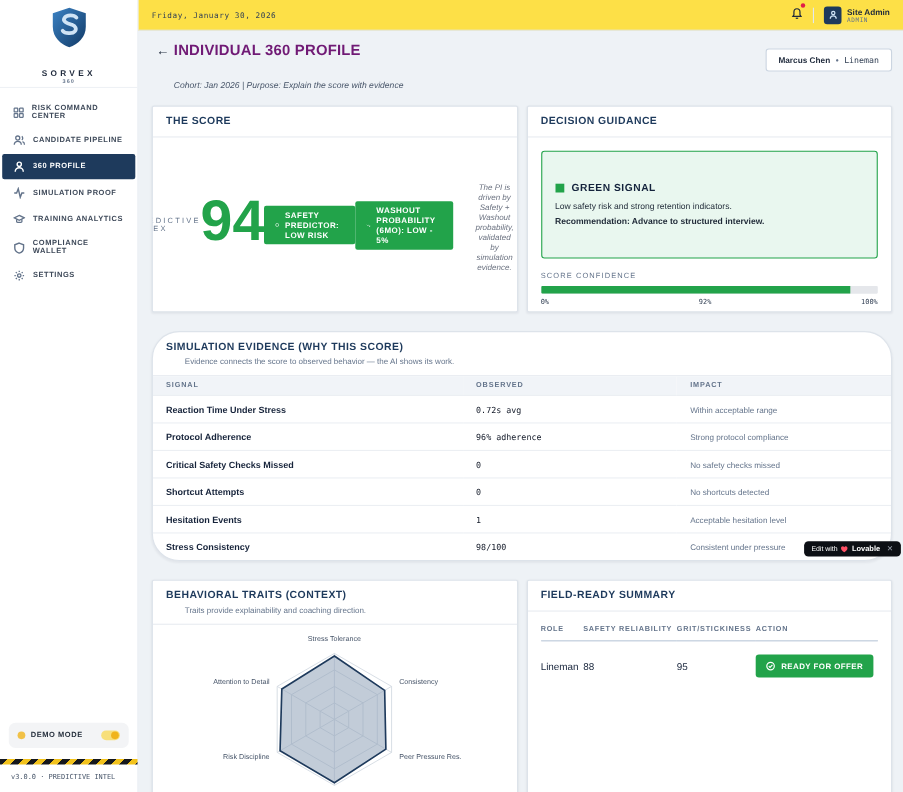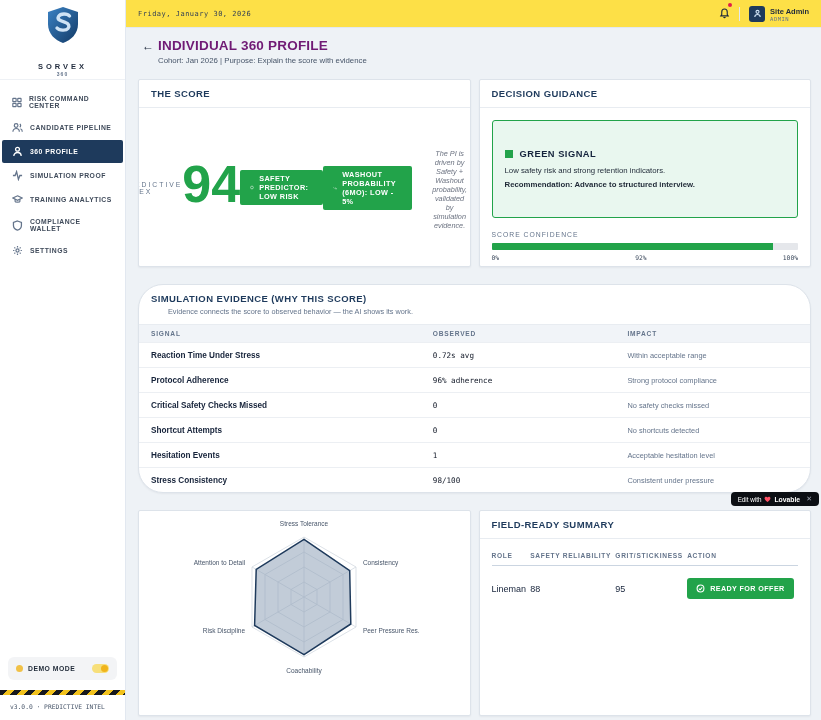--- a/index.html
+++ b/index.html
@@ -47,21 +47,21 @@
   .user-chip { display:flex; align-items:flex-end; gap:5px; cursor:pointer; }
   .avatar { width:16px; height:16px; border-radius:3px; background:#1e3a5c;
     display:flex; align-items:center; justify-content:center; }
   .user-name { font-size:7.5px; font-weight:700; color:#1e293b; line-height:1.2; }
   .user-role { font-size:5.5px; color:#64748b; letter-spacing:0.5px; }
 
   .content { flex:1; padding:10px 10px 8px 12px; overflow:hidden; }
   .page-header { display:flex; align-items:flex-start; margin-bottom:14px; }
   .back-btn { width:20px; font-size:12px; color:#1e293b; cursor:pointer; margin-top:1px; background:none; border:none; }
   .page-title { font-size:13.5px; font-weight:800; color:#701a75; letter-spacing:0.2px; }
-  .page-subtitle { font-size:7.8px; color:#475569; margin-top:3px; }
+  .page-subtitle { font-size:7.8px; color:#475569; margin-top:20px;font-style:italic; }
   .candidate-btn { margin-left:auto; margin-top:6px; background:#fff; border:1px solid #cbd5e1;
     border-radius:3px; padding:5px 11px; font-size:7.5px; font-weight:700; color:#1e293b;
     display:flex; align-items:center; gap:5px; cursor:pointer; }
   .candidate-role { font-family:"DejaVu Sans Mono", monospace; font-weight:400; color:#334155; }
   .dot-sep { color:#64748b; }
 
   .grid2 { display:grid; grid-template-columns:1fr 1fr; gap:17px 8px; }
   .card { background:#fff; border:1px solid #dde3ea; border-radius:2px;
     box-shadow:0 1px 2px rgba(15,23,42,.05); overflow:hidden; }
   .card-head { padding:8px 12px; border-bottom:1px solid #e8ecf1; }
@@ -232,20 +232,25 @@
   </div>
 
   <div class="content">
 
     <div class="page-header">
       <button class="back-btn">←</button>
       <div>
         <div class="page-title">INDIVIDUAL 360 PROFILE</div>
         <div class="page-subtitle">Cohort: Jan 2026 | Purpose: Explain the score with evidence</div>
       </div>
+      <button class="candidate-btn">
+        <span>Marcus Chen</span>
+        <span class="dot-sep">•</span>
+        <span class="candidate-role">Lineman</span>
+      </button>
     </div>
 
     <div class="grid2">
 
       <section class="card score-card">
         <div class="card-head">
           <div class="card-title">THE SCORE</div>
         </div>
         <div class="score-body">
           <div class="score-index-label">360 PREDICTIVE INDEX</div>
@@ -334,20 +339,24 @@
               <tr>
                 <td class="col0">Stress Consistency</td>
                 <td class="col1">98/100</td>
                 <td class="col2">Consistent under pressure</td>
               </tr>
             </tbody>
         </table>
       </section>
 
       <section class="card traits-card">
+        <div class="card-head">
+          <div class="card-title">BEHAVIORAL TRAITS (CONTEXT)</div>
+          <div class="card-sub">Traits provide explainability and coaching direction.</div>
+        </div>
         <div class="traits-body">
           <svg id="radar" width="310" height="168" viewBox="0 0 310 168">
               <polygon points="155.0,71.0 168.0,78.5 168.0,93.5 155.0,101.0 142.0,93.5 142.0,78.5" fill="none" stroke="#d3d9e1" stroke-width="0.8"></polygon>
               <polygon points="155.0,56.0 181.0,71.0 181.0,101.0 155.0,116.0 129.0,101.0 129.0,71.0" fill="none" stroke="#d3d9e1" stroke-width="0.8"></polygon>
               <polygon points="155.0,41.0 194.0,63.5 194.0,108.5 155.0,131.0 116.0,108.5 116.0,63.5" fill="none" stroke="#d3d9e1" stroke-width="0.8"></polygon>
               <polygon points="155.0,26.0 207.0,56.0 207.0,116.0 155.0,146.0 103.0,116.0 103.0,56.0" fill="none" stroke="#d3d9e1" stroke-width="0.8"></polygon>
               <line x1="155" y1="86" x2="155" y2="26" stroke="#d3d9e1" stroke-width="0.8"></line>
               <line x1="155" y1="86" x2="206.96152422706632" y2="56" stroke="#d3d9e1" stroke-width="0.8"></line>
               <line x1="155" y1="86" x2="206.96152422706632" y2="115.99999999999999" stroke="#d3d9e1" stroke-width="0.8"></line>
               <line x1="155" y1="86" x2="155" y2="146" stroke="#d3d9e1" stroke-width="0.8"></line>

